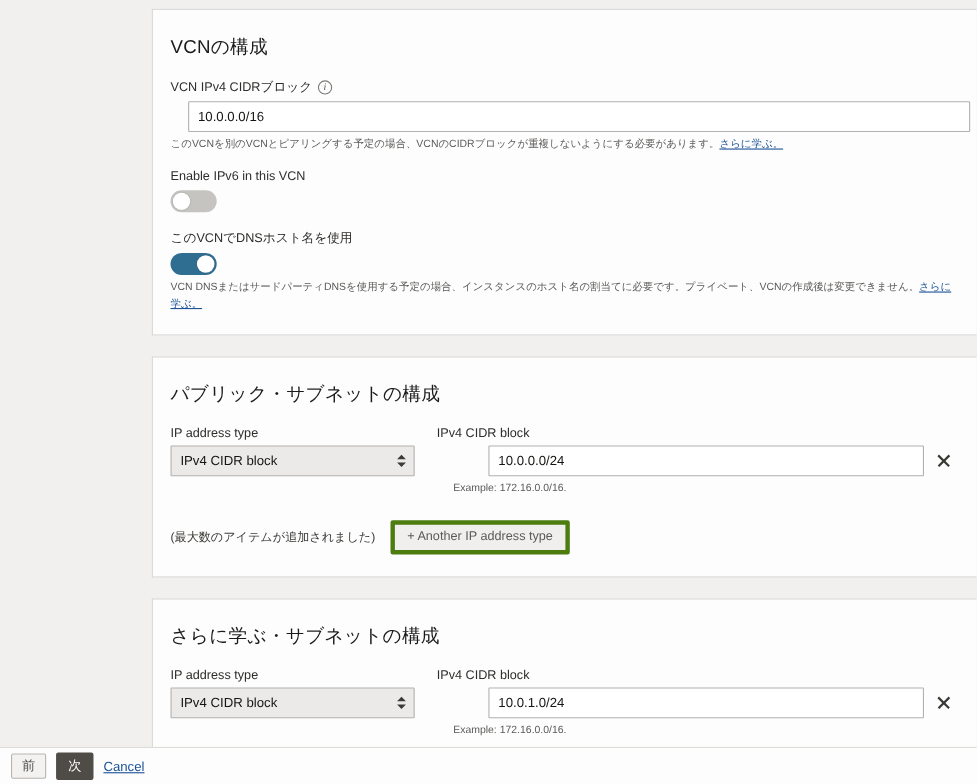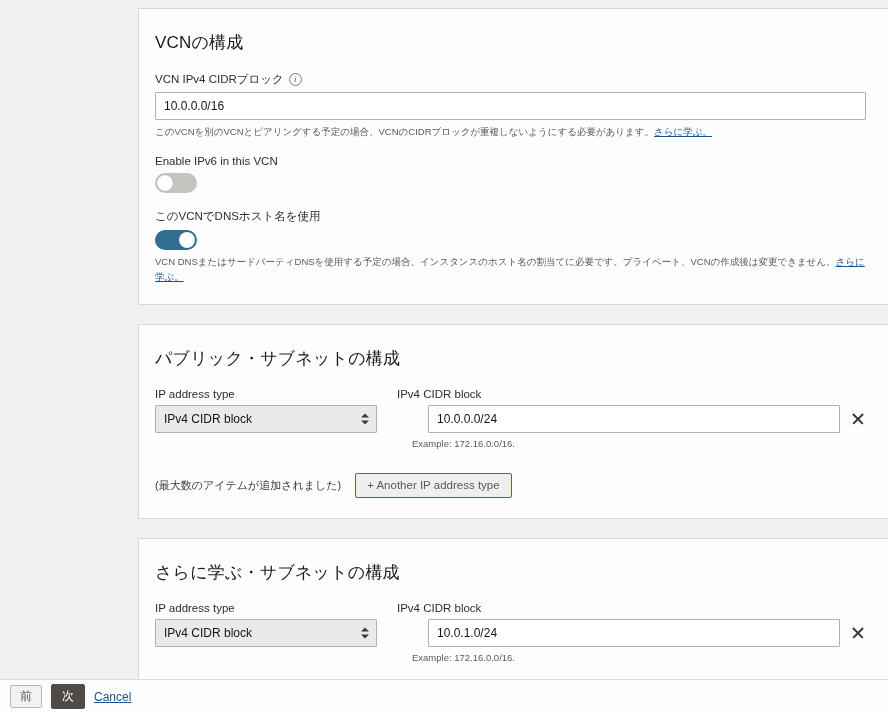--- a/index.html
+++ b/index.html
@@ -61,20 +61,21 @@
     width: 100%;
     height: 28px;
     padding: 4px 8px;
     font-size: 12px;
     font-family: "Liberation Sans", sans-serif;
     color: #161513;
     border: 1px solid #b3b1ae;
     background: #fff;
     border-radius: 1px;
     outline: none;
+    margin-left: 16px;
   }
   .helper {
     font-size: 9.5px;
     color: #5c5a57;
     margin-top: 5px;
     line-height: 1.5;
   }
   .helper a {
     color: #1b5297;
     text-decoration: underline;
@@ -178,21 +179,21 @@
     margin-top: 24px;
     padding-right: 36px;
   }
   .max-note {
     font-size: 11px;
     color: #3a3835;
   }
   .btn {
     font-family: "Liberation Sans", sans-serif;
     font-size: 11.5px;
-    border: 1px solid #4d7c0f;
+    border: 4px solid #4d7c0f;
     background: #f0efed;
     color: #3c3a37;
     padding: 6px 11px;
     border-radius: 2px;
     cursor: pointer;
     line-height: 1;
   }
   .btn.disabled { color: #5c5a57; }
   .bottom-bar {
     position: absolute;

